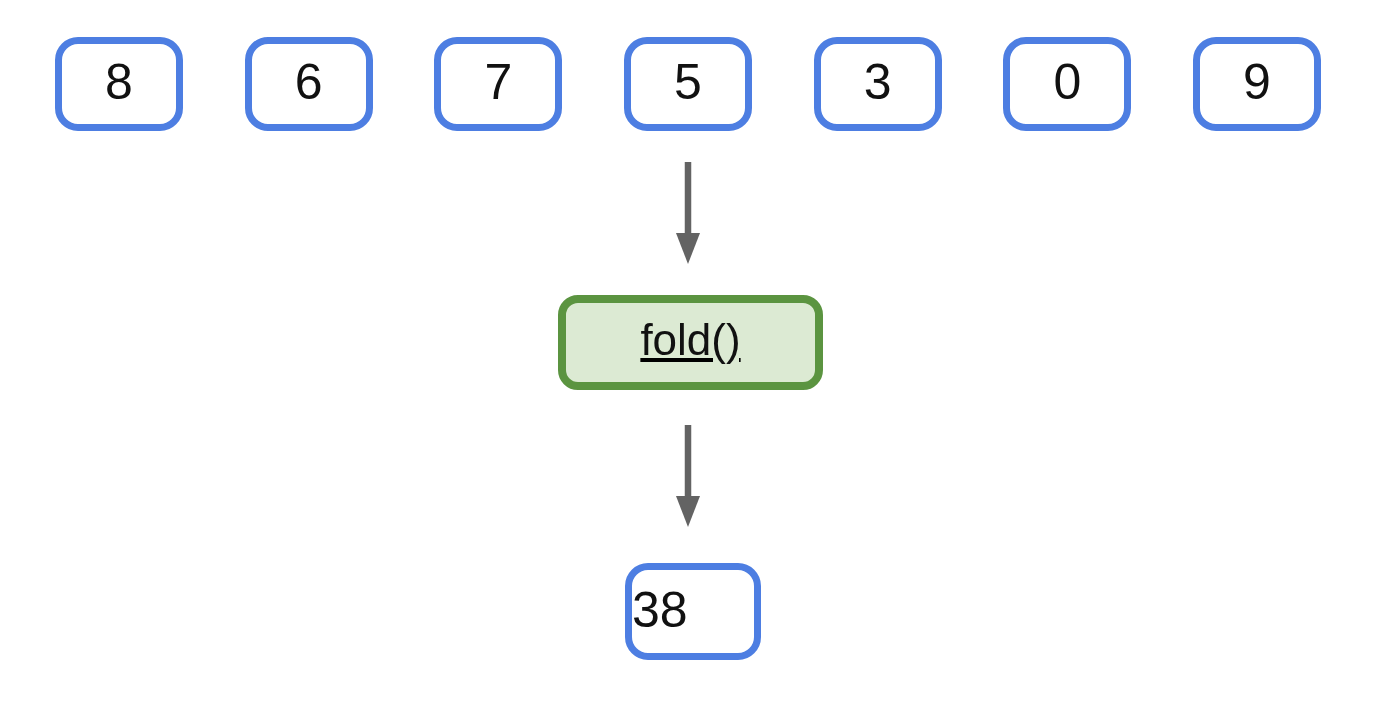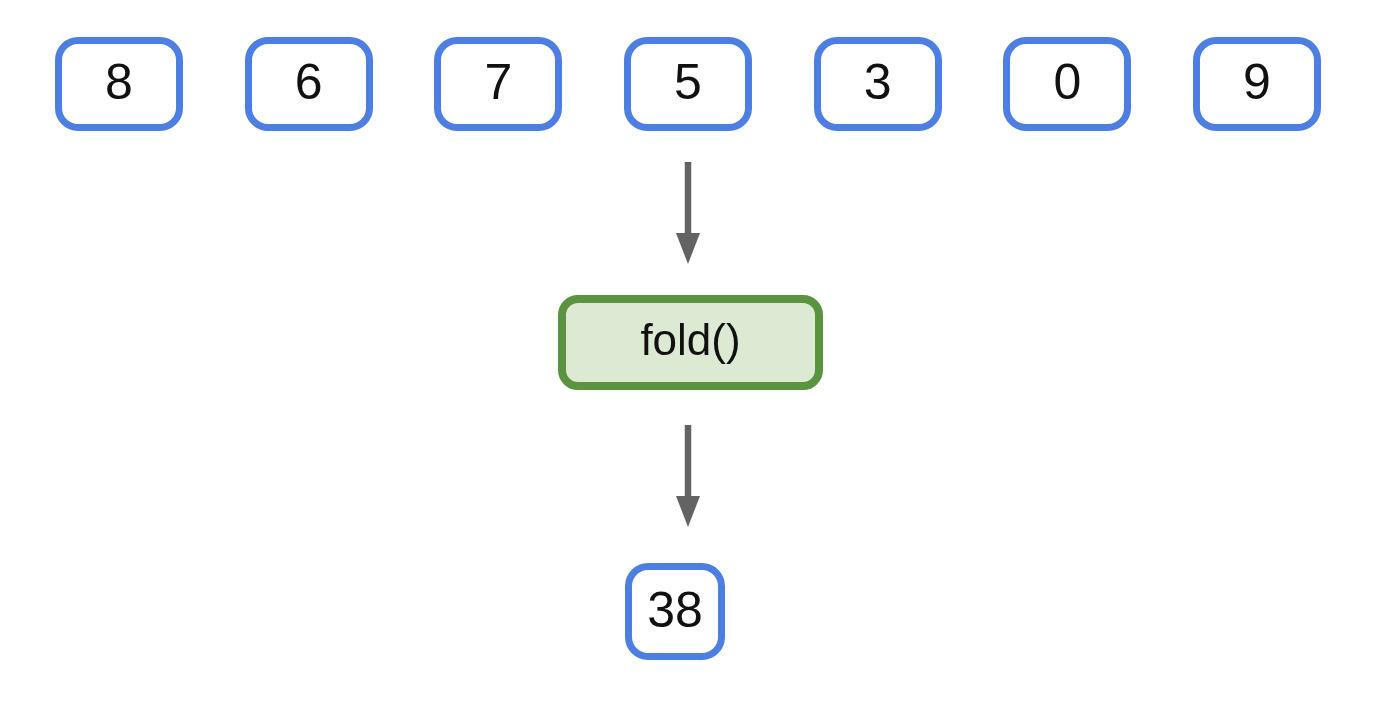--- a/index.html
+++ b/index.html
@@ -48,40 +48,41 @@
     left: 558px;
     top: 295px;
     width: 265px;
     height: 95px;
     background: var(--operation-box-fill, #dcead3);
     border: 8px solid var(--operation-box-border, #5b9440);
     border-radius: 20px;
     display: flex;
     align-items: center;
     justify-content: center;
+    text-decoration: underline;
   }
   .op-box .op-label {
     font-size: 44px;
     line-height: 1;
     color: var(--text, #111111);
     padding-bottom: 6px;
   }
   
   .result-box {
     position: absolute;
     left: 625px;
     top: 563px;
-    width: 100px;
+    width: 136px;
     height: 97px;
     background: #ffffff;
     border: 7px solid var(--input-box-border, #4d7ee2);
     border-radius: 23px;
     display: flex;
     align-items: center;
-    justify-content: center;
+    justify-content: flex-start;
   }
   .result-box .num {
     font-size: 50px;
     line-height: 1;
     color: var(--text, #111111);
     padding-bottom: 4px;
   }
   
   .arrow {
     position: absolute;

